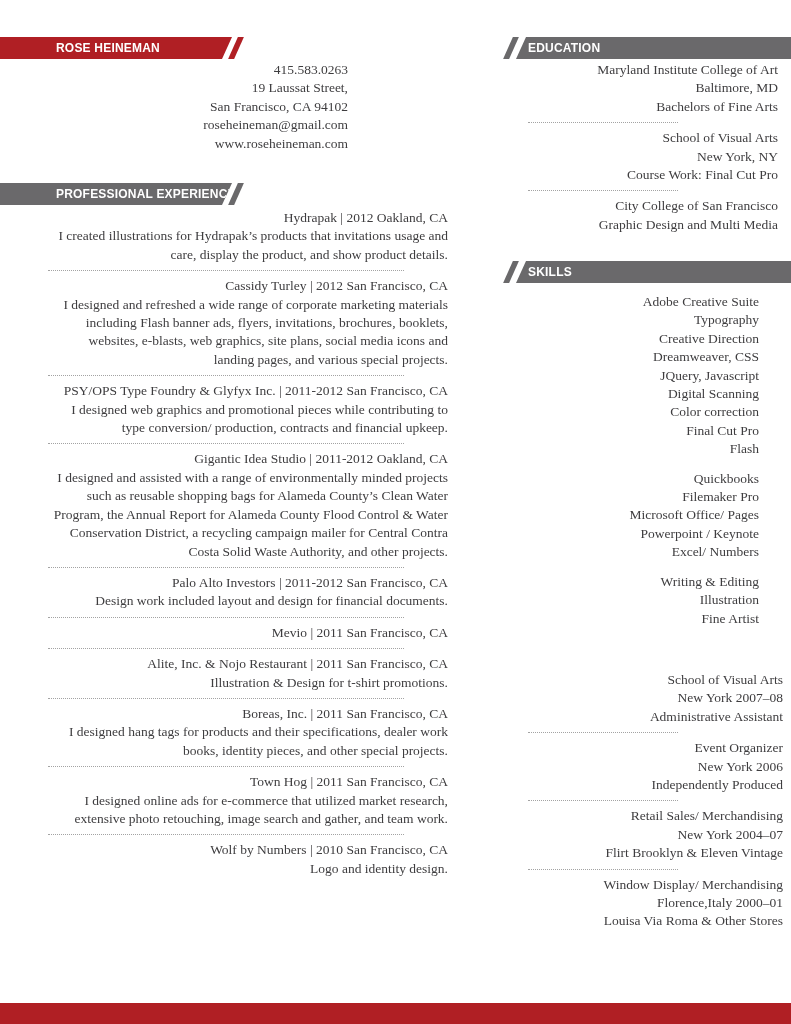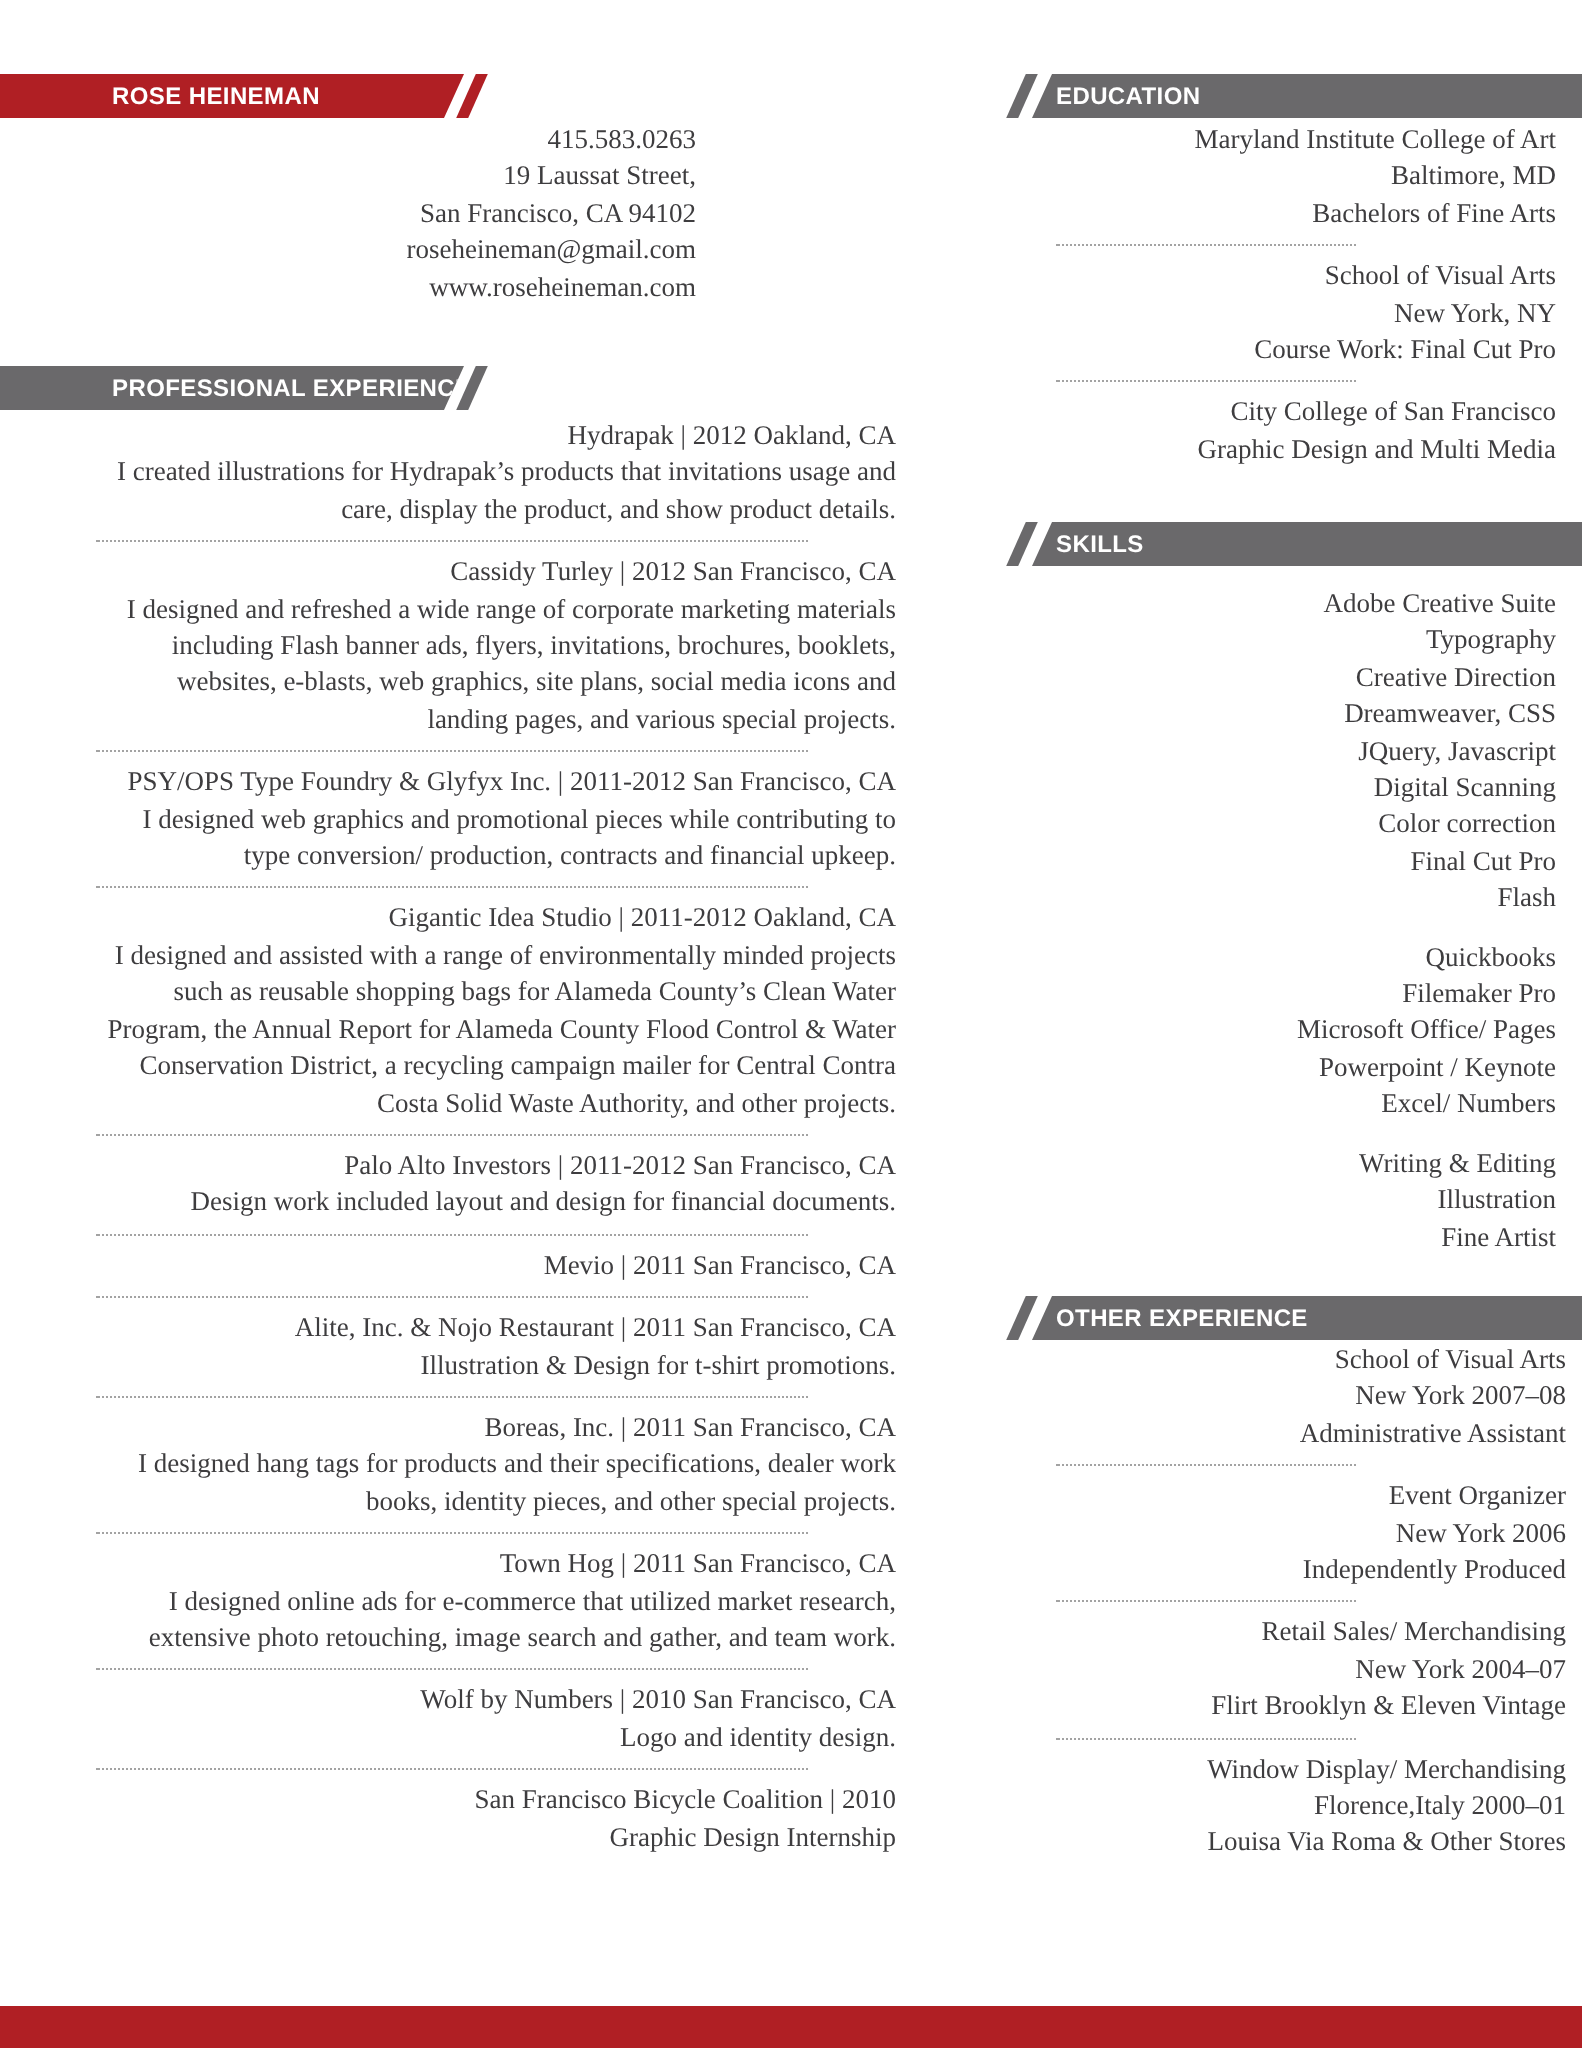--- a/index.html
+++ b/index.html
@@ -54,21 +54,21 @@
   #prof-banner{top:183px;}
   #edu-banner{top:37px;}
   #skills-banner{top:261px;}
   #other-banner{top:648px;}
 
   
   .body-text{font-size:13.5px;line-height:18.4px;text-align:right;}
   #contact{position:absolute;left:48px;top:61px;width:300px;}
   #xp-list{position:absolute;left:48px;top:209px;width:400px;}
   #edu-list{position:absolute;left:528px;top:61px;width:250px;}
-  #skills-list{position:absolute;left:528px;top:293px;width:250px;}
+  #skills-list{position:absolute;left:509px;top:293px;width:250px;}
   #other-list{position:absolute;left:528px;top:671px;width:255px;}
 
   .pre{white-space:pre-line;}
 
   
   .xp-entry + .xp-entry::before{
     content:"";display:block;width:356px;height:0;
     border-top:1px dotted var(--dots-color);
     margin:6px 0;
   }
@@ -161,24 +161,20 @@
       <div class="xp-entry">
         <div class="xp-heading">Town Hog | 2011 San Francisco, CA</div>
         <div class="xp-desc">I designed online ads for e-commerce that utilized market research, extensive photo retouching, image search and gather, and team work.</div>
       </div>
 
       <div class="xp-entry">
         <div class="xp-heading">Wolf by Numbers | 2010 San Francisco, CA</div>
         <div class="xp-desc">Logo and identity design.</div>
       </div>
 
-      <div class="xp-entry">
-        <div class="xp-heading">San Francisco Bicycle Coalition | 2010</div>
-        <div class="xp-desc">Graphic Design Internship</div>
-      </div>
     </div>
 
   <div class="banner banner-right gray" id="edu-banner">
     <div class="tip"></div>
     <div class="bar">
       <span class="label">EDUCATION</span>
     </div>
   </div>
 
   <div id="edu-list" class="body-text">
@@ -218,26 +214,20 @@
 Filemaker Pro
 Microsoft Office/ Pages
 Powerpoint / Keynote
 Excel/ Numbers</div>
 
       <div class="skill-group pre">Writing &amp; Editing
 Illustration
 Fine Artist</div>
     </div>
 
-  <div class="banner banner-right gray" id="other-banner">
-    <div class="tip"></div>
-    <div class="bar">
-      <span class="label">OTHER EXPERIENCE</span>
-    </div>
-  </div>
 
   <div id="other-list" class="body-text">
 
       <div class="col-entry pre">School of Visual Arts
 New York 2007–08
 Administrative Assistant</div>
 
       <div class="col-entry pre">Event Organizer
 New York 2006
 Independently Produced</div>

